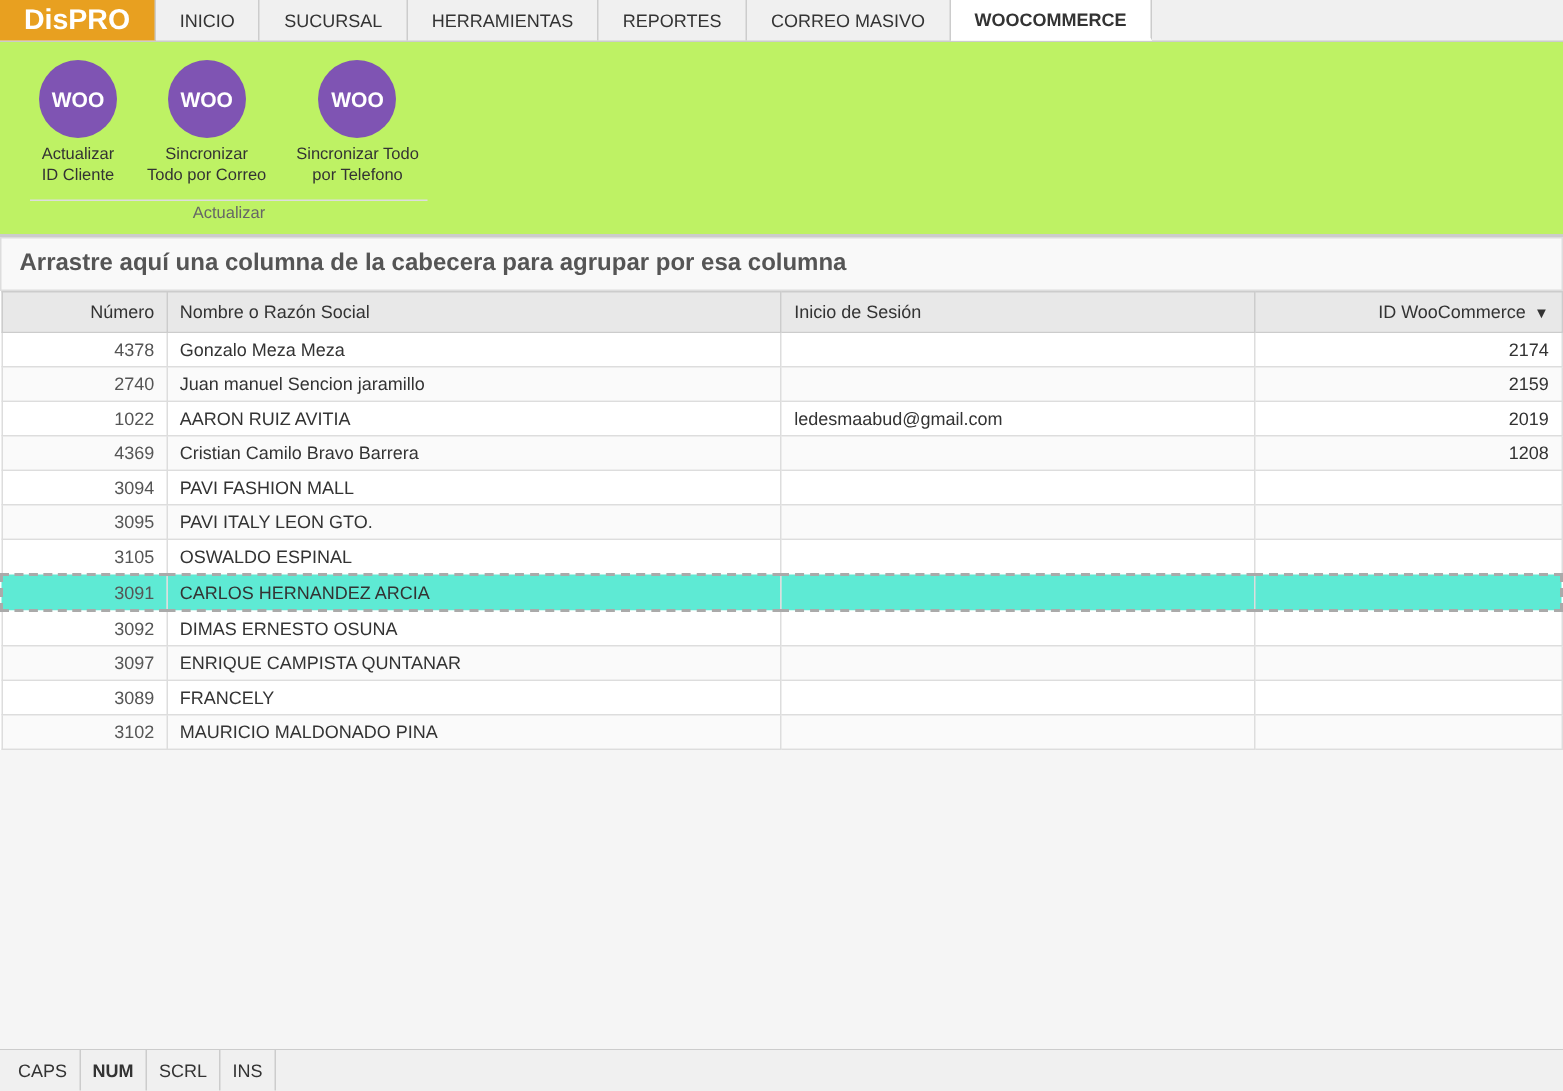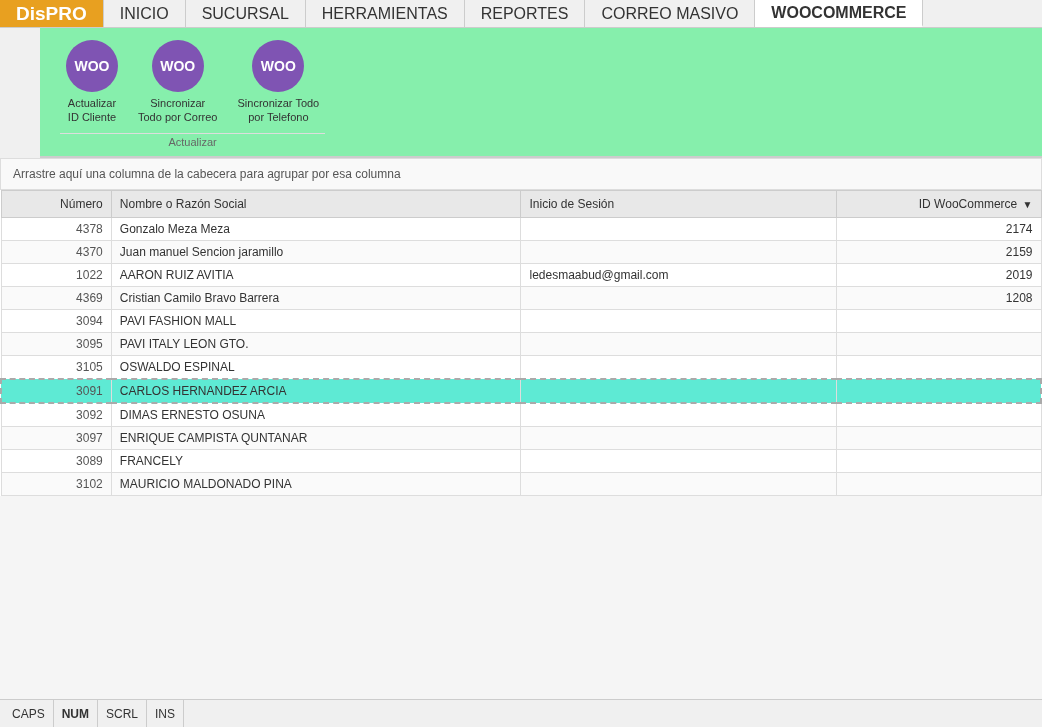--- a/index.html
+++ b/index.html
@@ -11,47 +11,46 @@
       background: #f0f0f0;
       border-bottom: 1px solid #ccc;
       height: 28px;
       align-items: stretch;
     }
     .menu-tab {
       padding: 0 16px;
       display: flex;
       align-items: center;
       cursor: pointer;
-      font-size: 16px;
+      font-size: 12px;
       border-right: 1px solid #ccc;
       white-space: nowrap;
       color: #333;
     }
     .menu-tab.dispro {
       background: #e8a020;
       color: white;
       font-weight: bold;
       font-size: 19px;
     }
     .menu-tab.active {
       background: white;
       font-weight: bold;
       border-bottom: 2px solid white;
     }
 
     
     .ribbon {
-      background: #86efac;
+      background: #bef264;
       border-bottom: 2px solid #ccc;
       padding: 8px 10px;
       display: flex;
       align-items: flex-start;
       gap: 0;
       min-height: 115px;
-      margin-left: 40px;
     }
     .ribbon-group {
       display: flex;
       flex-direction: column;
       align-items: center;
       padding: 0 10px;
       border-right: 1px solid #ddd;
     }
     .ribbon-group:last-child { border-right: none; }
     .ribbon-buttons {
@@ -102,23 +101,24 @@
       background: #f5f5f5;
       padding: 0;
       height: calc(727px - 28px - 115px - 28px);
     }
 
     
     .group-header {
       background: #f9f9f9;
       border: 1px solid #ddd;
       padding: 8px 12px;
-      font-size: 12px;
+      font-size: 16px;
       color: #555;
       margin: 0;
+      font-weight: bold;
     }
 
     
     .data-table {
       width: 100%;
       border-collapse: collapse;
       background: white;
     }
     .data-table th {
       background: #e8e8e8;
@@ -249,21 +249,21 @@
         </tr>
       </thead>
       <tbody id="table-body">
       <tr>
             <td class="num-cell">4378</td>
             <td>Gonzalo Meza Meza</td>
             <td></td>
             <td class="id-cell">2174</td>
           </tr>
           <tr>
-            <td class="num-cell">4370</td>
+            <td class="num-cell">2740</td>
             <td>Juan manuel Sencion jaramillo</td>
             <td></td>
             <td class="id-cell">2159</td>
           </tr>
           <tr>
             <td class="num-cell">1022</td>
             <td>AARON RUIZ AVITIA</td>
             <td>ledesmaabud@gmail.com</td>
             <td class="id-cell">2019</td>
           </tr>

